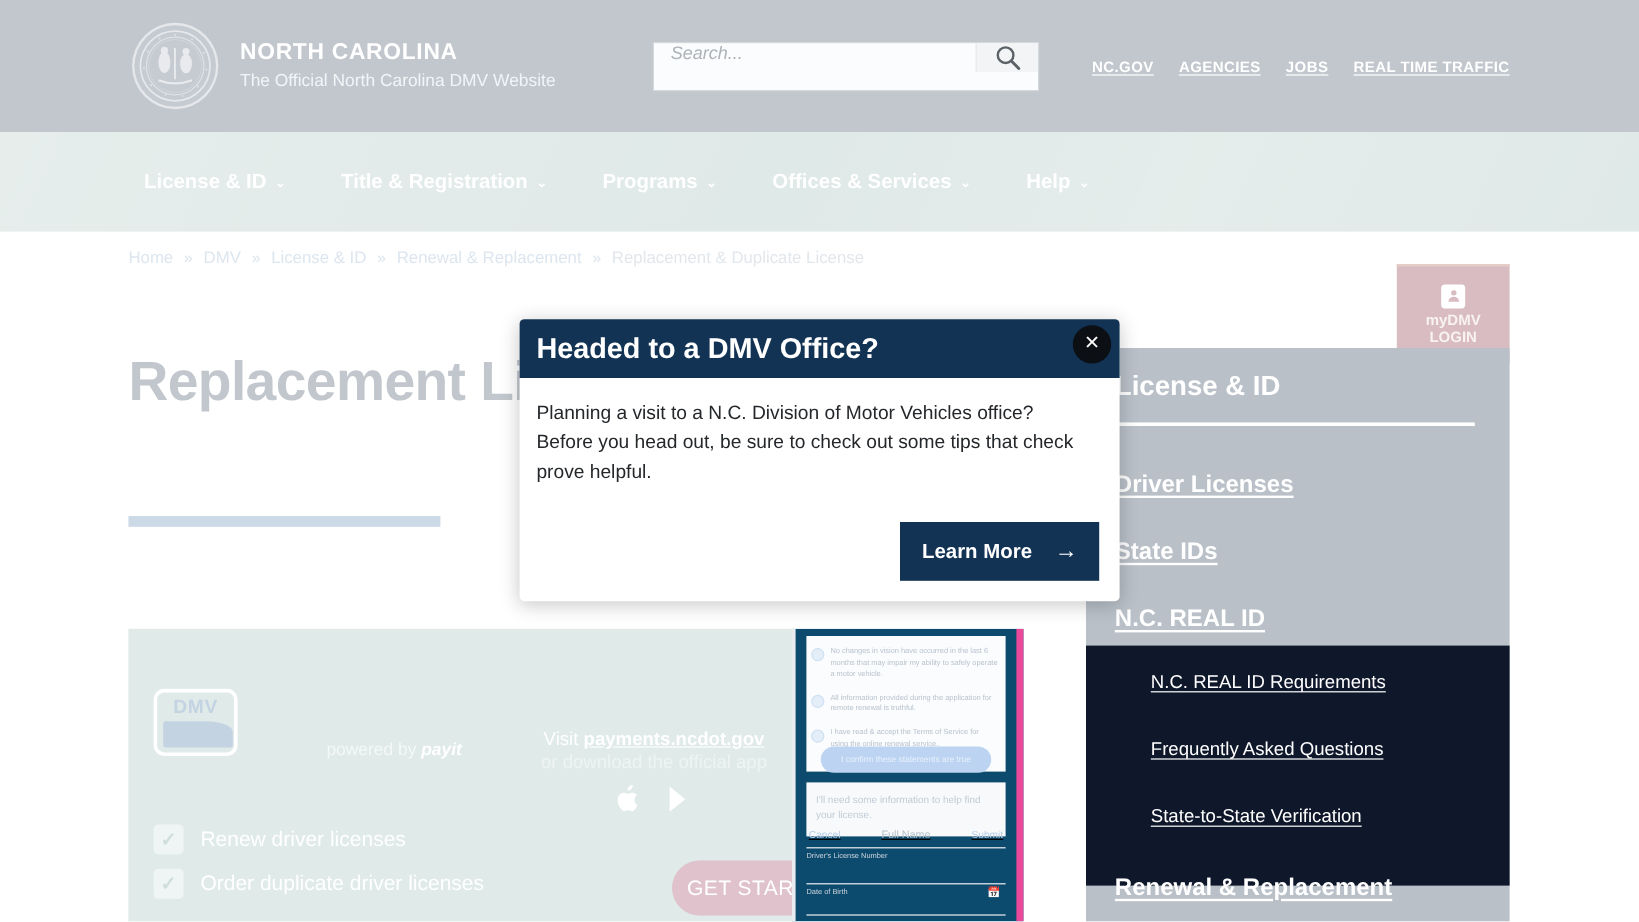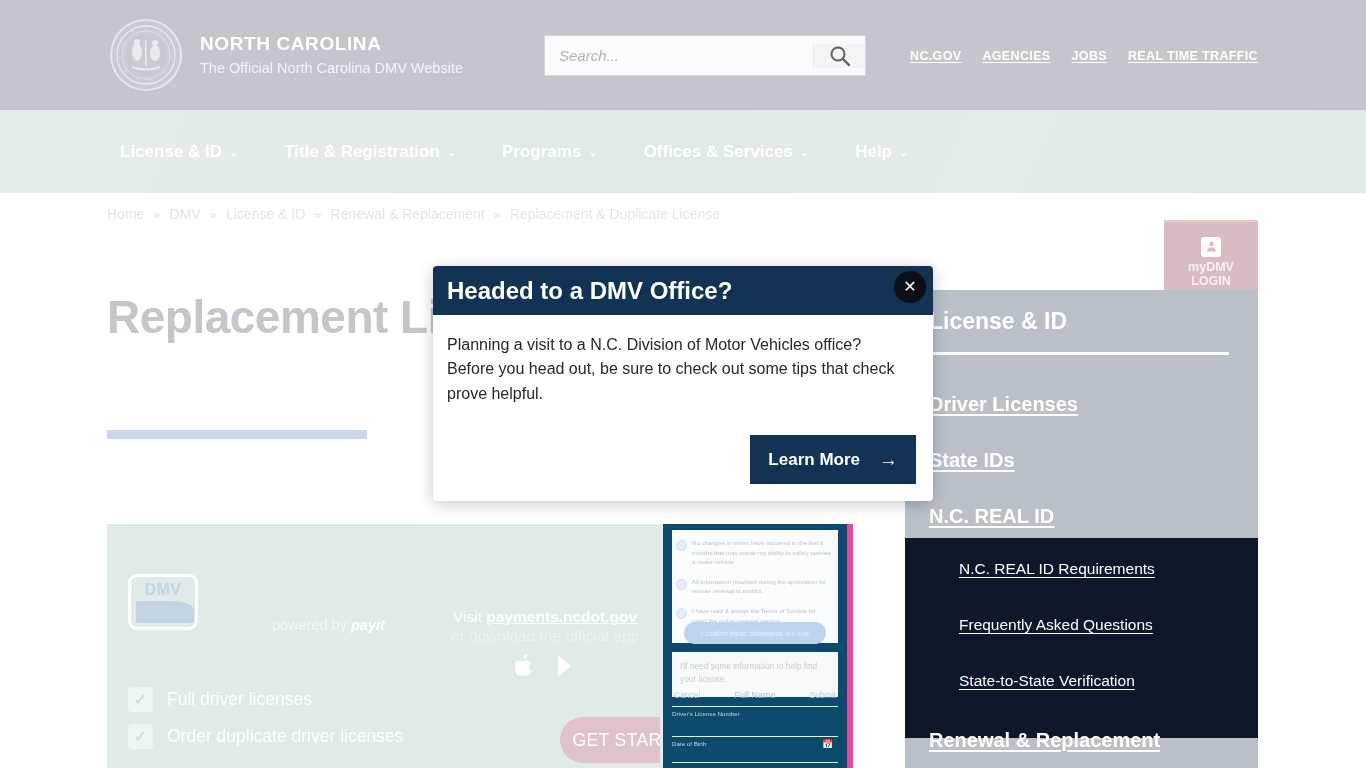--- a/index.html
+++ b/index.html
@@ -32,21 +32,21 @@
   .brand-title {
     font-size:19px; font-weight:bold; color:#ffffff; letter-spacing:.6px;
     line-height:1.2;
   }
   .brand-sub {
     font-size:14.5px; color:#f2f5f7; line-height:1.5; margin-top:2px;
     font-weight:400;
   }
   .searchbar {
     position:absolute; left:545px; top:36px; width:320px; height:39px;
-    background:#fbfcfd; display:flex; align-items:center;
+    background:#fbfcfd; display:flex; align-items:flex-start;
     box-shadow:0 0 0 1px rgba(255,255,255,.3);
   }
   .searchbar input {
     flex:1; border:0; outline:0; background:transparent;
     padding:0 14px; font-size:15px; color:#555;
     font-family:"Liberation Sans", sans-serif;
   }
   .searchbar input::placeholder { color:#aeb3b8; font-style:italic; }
   .search-btn {
     width:52px; background:#f2f4f6; border:0; cursor:pointer;
@@ -194,20 +194,21 @@
   }
   .need-info {
     position:absolute; left:0; right:0; top:128px;
     background:#f7f9fb; padding:8px 8px 10px 8px;
     font-size:8.3px; color:#c2ccd5; line-height:1.6;
   }
   .form-row {
     position:absolute; left:0; right:0; top:166px;
     display:flex; justify-content:space-between; align-items:center;
     padding:0 2px;
+    text-decoration:underline;
   }
   .form-row .cancel { font-size:8.5px; color:#b8cde6; }
   .form-row .fullname { font-size:9px; color:#b6c0c9; }
   .form-row .submit { font-size:8.5px; color:#b8cde6; }
   .fld {
     position:absolute; left:0; right:0; height:1px; background:#eef1f4;
   }
   .fld-lbl { position:absolute; font-size:6.2px; color:#ccd4db; }
   .cal-ico {
     position:absolute; right:4px; font-size:9px; color:#ccd4db;
@@ -395,21 +396,21 @@
         <div class="dmv-logo-txt">DMV</div>
         <div class="dmv-swoosh"></div>
       </div>
 
       <div class="powered">
         <span>powered by </span><i>payit</i>
       </div>
 
       <div class="checkrow" style="left:21px; top:163px;">
         <span class="cbox">✓</span>
-        <span class="lbl">Full driver licenses</span>
+        <span class="lbl">Renew driver licenses</span>
       </div>
       <div class="checkrow" style="left:21px; top:200px;">
         <span class="cbox">✓</span>
         <span class="lbl">Order duplicate driver licenses</span>
       </div>
 
       <div class="visit-block">
         <div class="visit-line1">
           <span>Visit </span><u>payments.ncdot.gov</u>
         </div>

